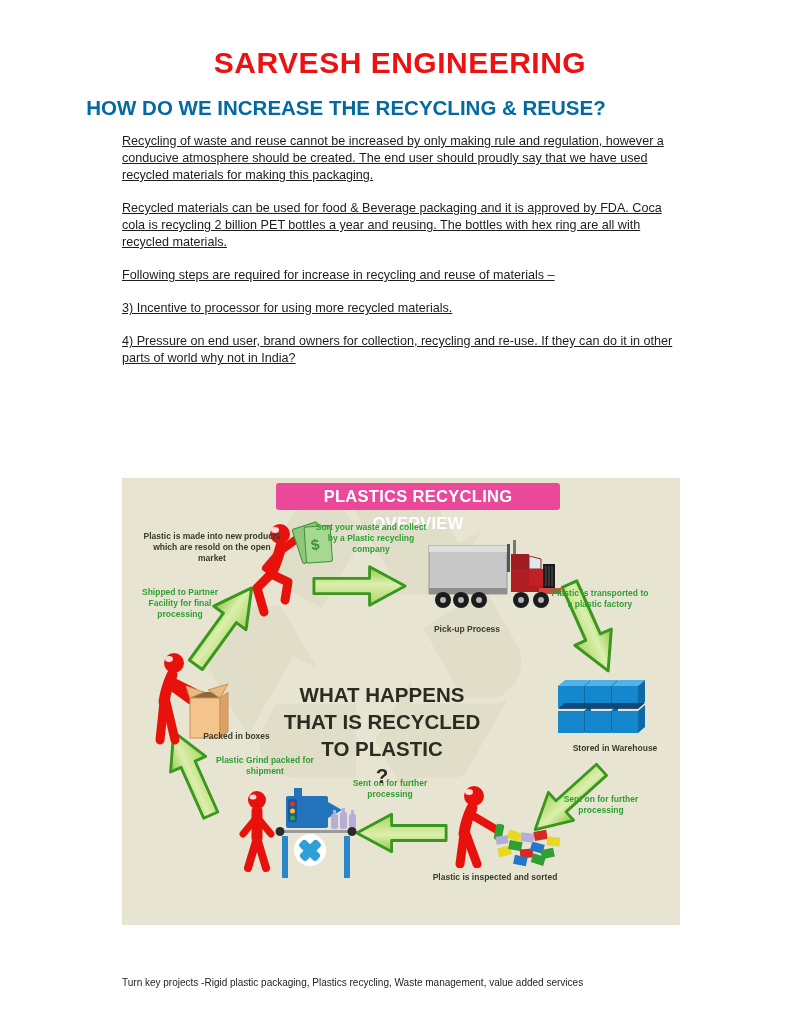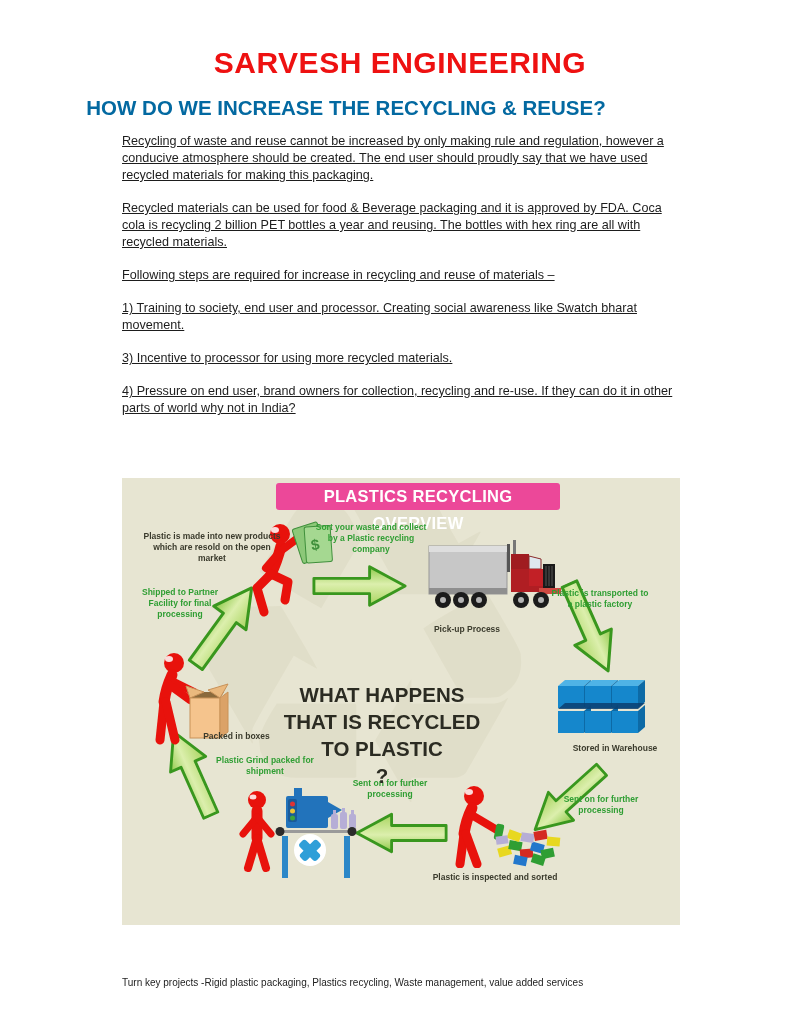--- a/index.html
+++ b/index.html
@@ -37,21 +37,20 @@
 
 <div>
 
   <h1 class="title">SARVESH ENGINEERING</h1>
   <h2 class="subtitle">HOW DO WE INCREASE THE RECYCLING &amp; REUSE?</h2>
 
   <div class="bodytext">
     <p>Recycling of waste and reuse cannot be increased by only making rule and regulation, however a conducive atmosphere should be created. The end user should proudly say that we have used recycled materials for making this packaging.</p>
     <p>Recycled materials can be used for food &amp; Beverage packaging and it is approved by FDA. Coca cola is recycling 2 billion PET bottles a year and reusing. The bottles with hex ring are all with recycled materials.</p>
     <p>Following steps are required for increase in recycling and reuse of materials –</p>
-    <p>1) Training to society, end user and processor. Creating social awareness like Swatch bharat movement.</p>
     <p>3) Incentive to processor for using more recycled materials.</p>
     <p>4) Pressure on end user, brand owners for collection, recycling and re-use. If they can do it in other parts of world why not in India?</p>
   </div>
 
   <div class="info">
 
     <svg width="0" height="0" style="position:absolute">
       <defs>
         <linearGradient id="agrad" x1="0" y1="0" x2="0" y2="1">
           <stop offset="0" stop-color="#8ec949"></stop>

